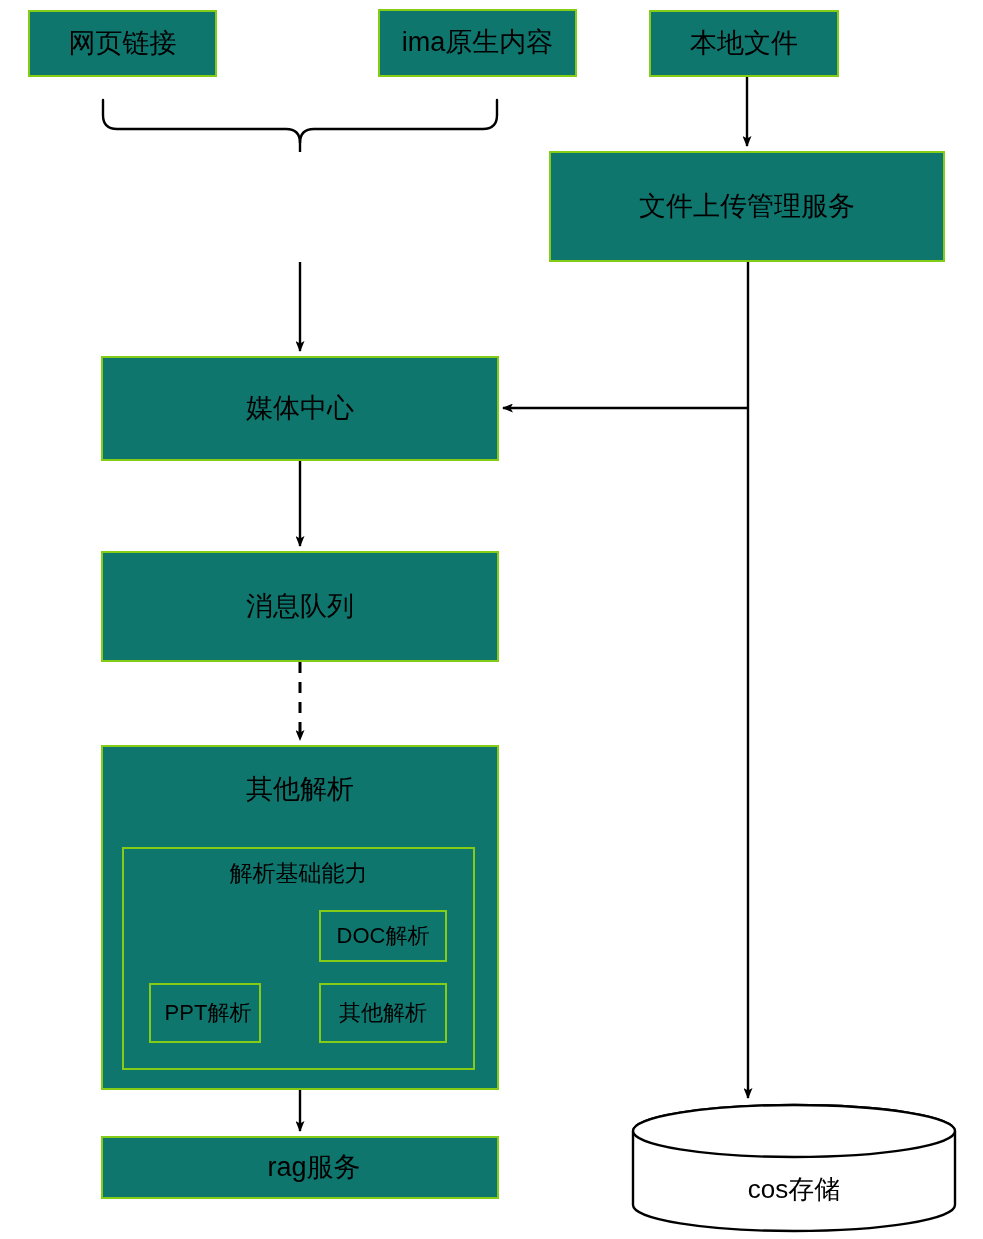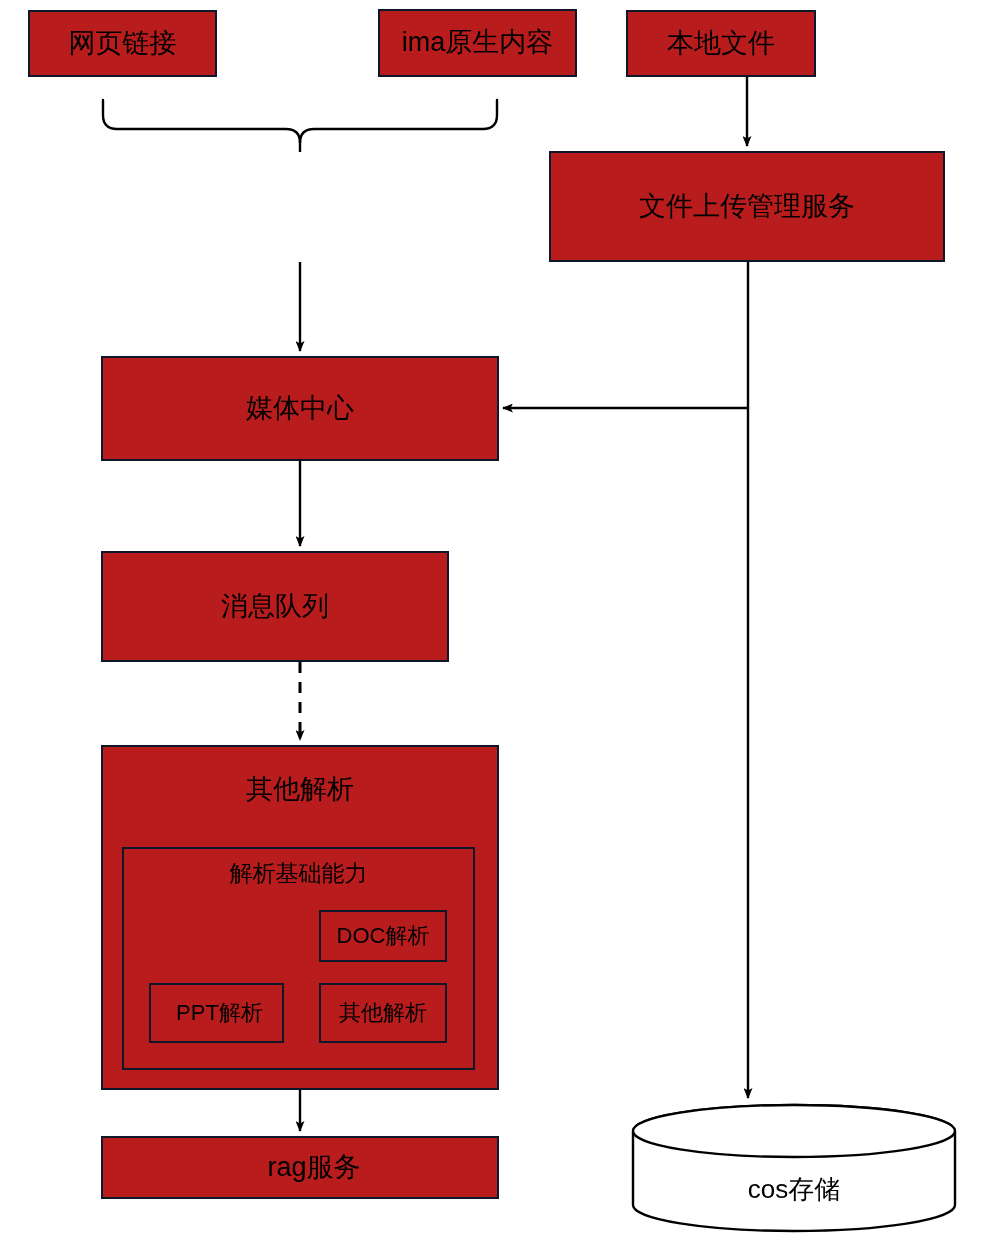--- a/index.html
+++ b/index.html
@@ -11,22 +11,22 @@
     position: relative;
     width: 983px;
     height: 1239px;
     background: #ffffff;
     font-family: "Liberation Sans", "DejaVu Sans", sans-serif;
     overflow: hidden;
   }
   .node {
     position: absolute;
     box-sizing: border-box;
-    border: 2px solid #0f172a;
-    background: #b91c1c;
+    border: 2px solid #84cc16;
+    background: #0f766e;
     display: flex;
     align-items: center;
     justify-content: center;
     color: #000000;
     text-align: center;
     line-height: 1.1;
   }
   .node.top-label {
     align-items: flex-start;
     padding-top: 18px;
@@ -103,51 +103,51 @@
   </svg>
 
   <div class="node" style="left:28px; top:10px; width:189px; height:67px; font-size:27px;">
     <span class="node-text">网页链接</span>
   </div>
 
   <div class="node" style="left:378px; top:9px; width:199px; height:68px; font-size:27px;">
     <span class="node-text">ima原生内容</span>
   </div>
 
-  <div class="node" style="left:626px; top:10px; width:190px; height:67px; font-size:27px;">
+  <div class="node" style="left:649px; top:10px; width:190px; height:67px; font-size:27px;">
     <span class="node-text">本地文件</span>
   </div>
 
 
   <div class="node" style="left:549px; top:151px; width:396px; height:111px; font-size:27px;">
     <span class="node-text">文件上传管理服务</span>
   </div>
 
   <div class="node" style="left:101px; top:356px; width:398px; height:105px; font-size:27px;">
     <span class="node-text">媒体中心</span>
   </div>
 
-  <div class="node" style="left:101px; top:551px; width:348px; height:111px; font-size:27px;">
+  <div class="node" style="left:101px; top:551px; width:398px; height:111px; font-size:27px;">
     <span class="node-text">消息队列</span>
   </div>
 
   <div class="node top-label" style="left:101px; top:745px; width:398px; height:345px; font-size:27px; padding-top:28px;">
     <span class="node-text">其他解析</span>
   </div>
 
   <div class="node top-label" style="left:122px; top:847px; width:353px; height:223px; font-size:23px; padding-top:12px;">
     <span class="node-text">解析基础能力</span>
   </div>
 
 
   <div class="node" style="left:319px; top:902px; width:128px; height:52px; font-size:22px;margin-top:8px;">
     <span class="node-text">DOC解析</span>
   </div>
 
-  <div class="node" style="left:149px; top:983px; width:135px; height:60px; font-size:22px;padding-left:6px;">
+  <div class="node" style="left:149px; top:983px; width:112px; height:60px; font-size:22px;padding-left:6px;">
     <span class="node-text">PPT解析</span>
   </div>
 
   <div class="node" style="left:319px; top:983px; width:128px; height:60px; font-size:22px;">
     <span class="node-text">其他解析</span>
   </div>
 
   <div class="node" style="left:101px; top:1136px; width:398px; height:63px; font-size:27px;padding-left:28px;">
     <span class="node-text">rag服务</span>
   </div>

